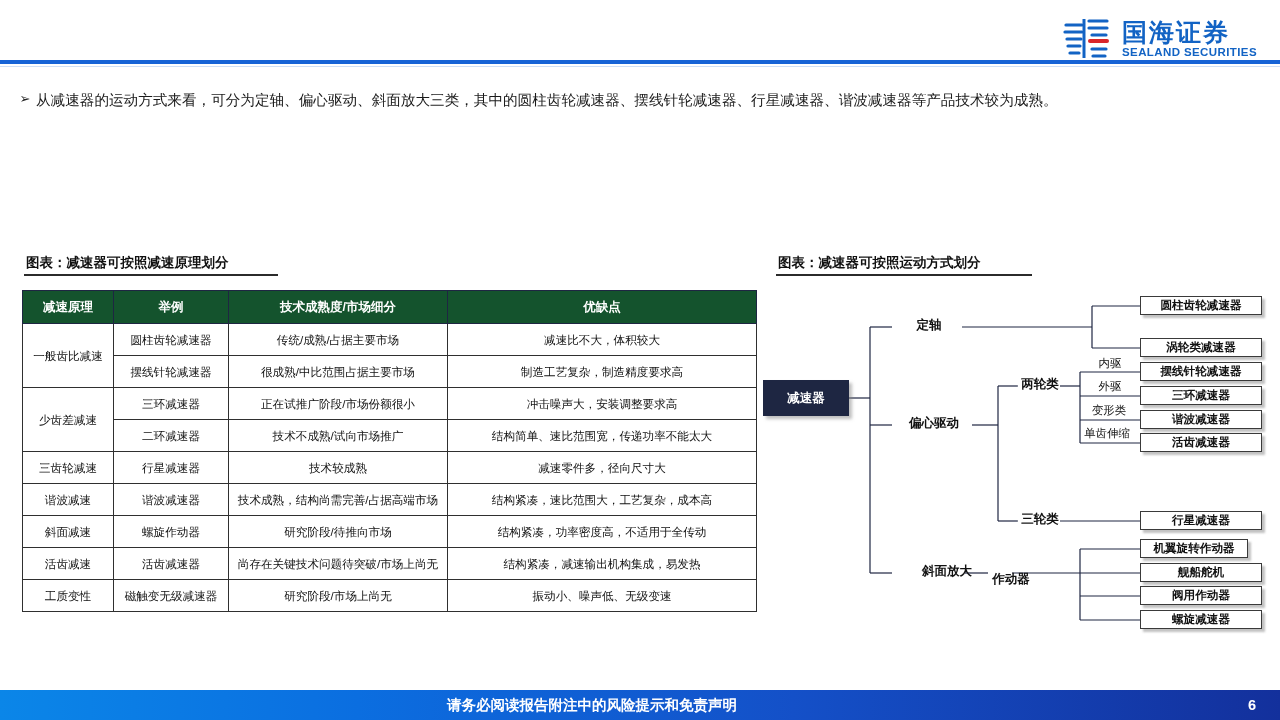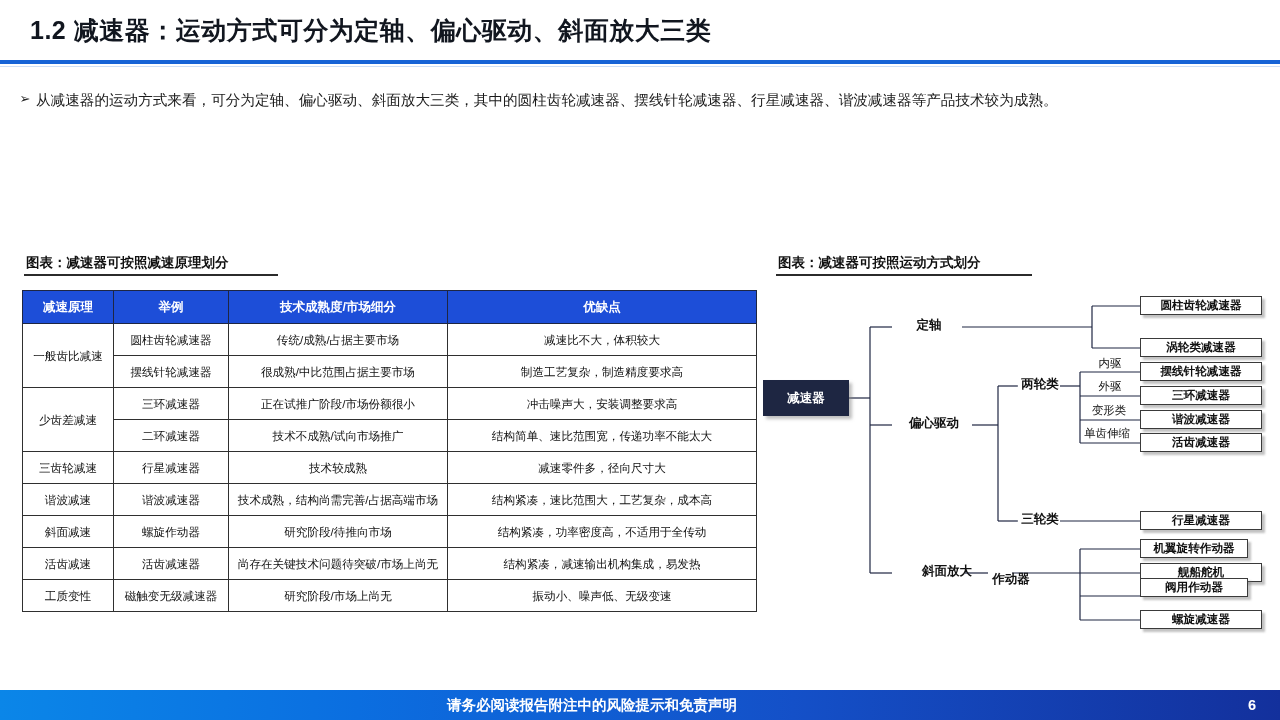--- a/index.html
+++ b/index.html
@@ -41,21 +41,21 @@
   }
 
   
   .cap{position:absolute;font-size:13.5px;font-weight:bold;color:#111;white-space:nowrap;}
   .cap-rule{position:absolute;height:1.5px;background:#2b2b2b;}
 
   
   .tbl{position:absolute;left:22px;top:290px;width:722px;border-collapse:collapse;
        table-layout:fixed;}
   .tbl th{
-    background:#1d4ed8;color:#ffffff;font-size:12.5px;font-weight:bold;
+    background:#14532d;color:#ffffff;font-size:12.5px;font-weight:bold;
     height:30px;border:1px solid #1e2642;text-align:center;
   }
   .tbl td{
     border:1px solid #2f2f2f;font-size:11.6px;color:#111;text-align:center;
     height:29px;padding:1px 2px;line-height:14px;
   }
   .c0{width:88px;}
   .c1{width:112px;}
   .c2{width:216px;}
   .c3{width:306px;}
@@ -91,22 +91,43 @@
         padding-right:96px;box-sizing:border-box;}
   .fbar-num{position:absolute;right:24px;top:690px;height:30px;line-height:30px;
         color:#ffffff;font-size:14.5px;font-weight:bold;}
 </style>
 </head>
 <body>
 
 <div class="slide">
 
   <div class="hdr">
-    <div class="hdr-title">1.2 减速器：运动方式可分为定轴、偏心驱动、斜面放大三类</div>
-
+
+    <div class="logo">
+      <svg class="logo-mark" viewBox="0 0 52 44">
+        <g fill="none" stroke="#1263c4" stroke-width="3.2" stroke-linecap="round">
+          <path d="M4 9 H20"></path>
+            <path d="M3 16 H20"></path>
+            <path d="M5 23 H19"></path>
+          <path d="M6 30 H18"></path>
+            <path d="M8 37 H17"></path>
+        </g>
+        <g fill="none" stroke="#1263c4" stroke-width="3.2" stroke-linecap="round">
+          <path d="M27 5 H45"></path>
+            <path d="M27 12 H45"></path>
+            <path d="M30 19 H44"></path>
+          <path d="M30 33 H44"></path>
+            <path d="M31 40 H43"></path>
+        </g>
+        <path d="M28 25 H45" fill="none" stroke="#d9262b" stroke-width="4" stroke-linecap="round"></path>
+        <path d="M22 3 L22 42" fill="none" stroke="#1263c4" stroke-width="3"></path>
+      </svg>
+      <div class="logo-cn">国海证券</div>
+      <div class="logo-en">SEALAND SECURITIES</div>
+    </div>
 
     <div class="hdr-rule"></div>
     <div class="hdr-rule2"></div>
   </div>
 
   <div class="bullet">
     <div class="bullet-mark">➢</div>
     <div class="bullet-txt">从减速器的运动方式来看，可分为定轴、偏心驱动、斜面放大三类，其中的圆柱齿轮减速器、摆线针轮减速器、行星减速器、谐波减速器等产品技术较为成熟。</div>
   </div>
 
@@ -243,21 +264,21 @@
 
     <div class="node leaf" style="left:380px;top:76px;width:122px;">摆线针轮减速器</div>
     <div class="node leaf" style="left:380px;top:100px;width:122px;">三环减速器</div>
     <div class="node leaf" style="left:380px;top:124px;width:122px;">谐波减速器</div>
     <div class="node leaf" style="left:380px;top:147px;width:122px;">活齿减速器</div>
 
     <div class="node leaf" style="left:380px;top:225px;width:122px;">行星减速器</div>
 
     <div class="node leaf" style="left:380px;top:253px;width:108px;">机翼旋转作动器</div>
     <div class="node leaf" style="left:380px;top:277px;width:122px;">舰船舵机</div>
-    <div class="node leaf" style="left:380px;top:292px;width:108px;">阀用作动器</div>
+    <div class="node leaf" style="left:380px;top:300px;width:122px;">阀用作动器</div>
     <div class="node leaf" style="left:380px;top:324px;width:122px;">螺旋减速器</div>
   </div>
 
   <div class="fbar"></div>
   <div class="fbar-txt">请务必阅读报告附注中的风险提示和免责声明</div>
   <div class="fbar-num">6</div>
 
 </div>
 
 </body></html>

